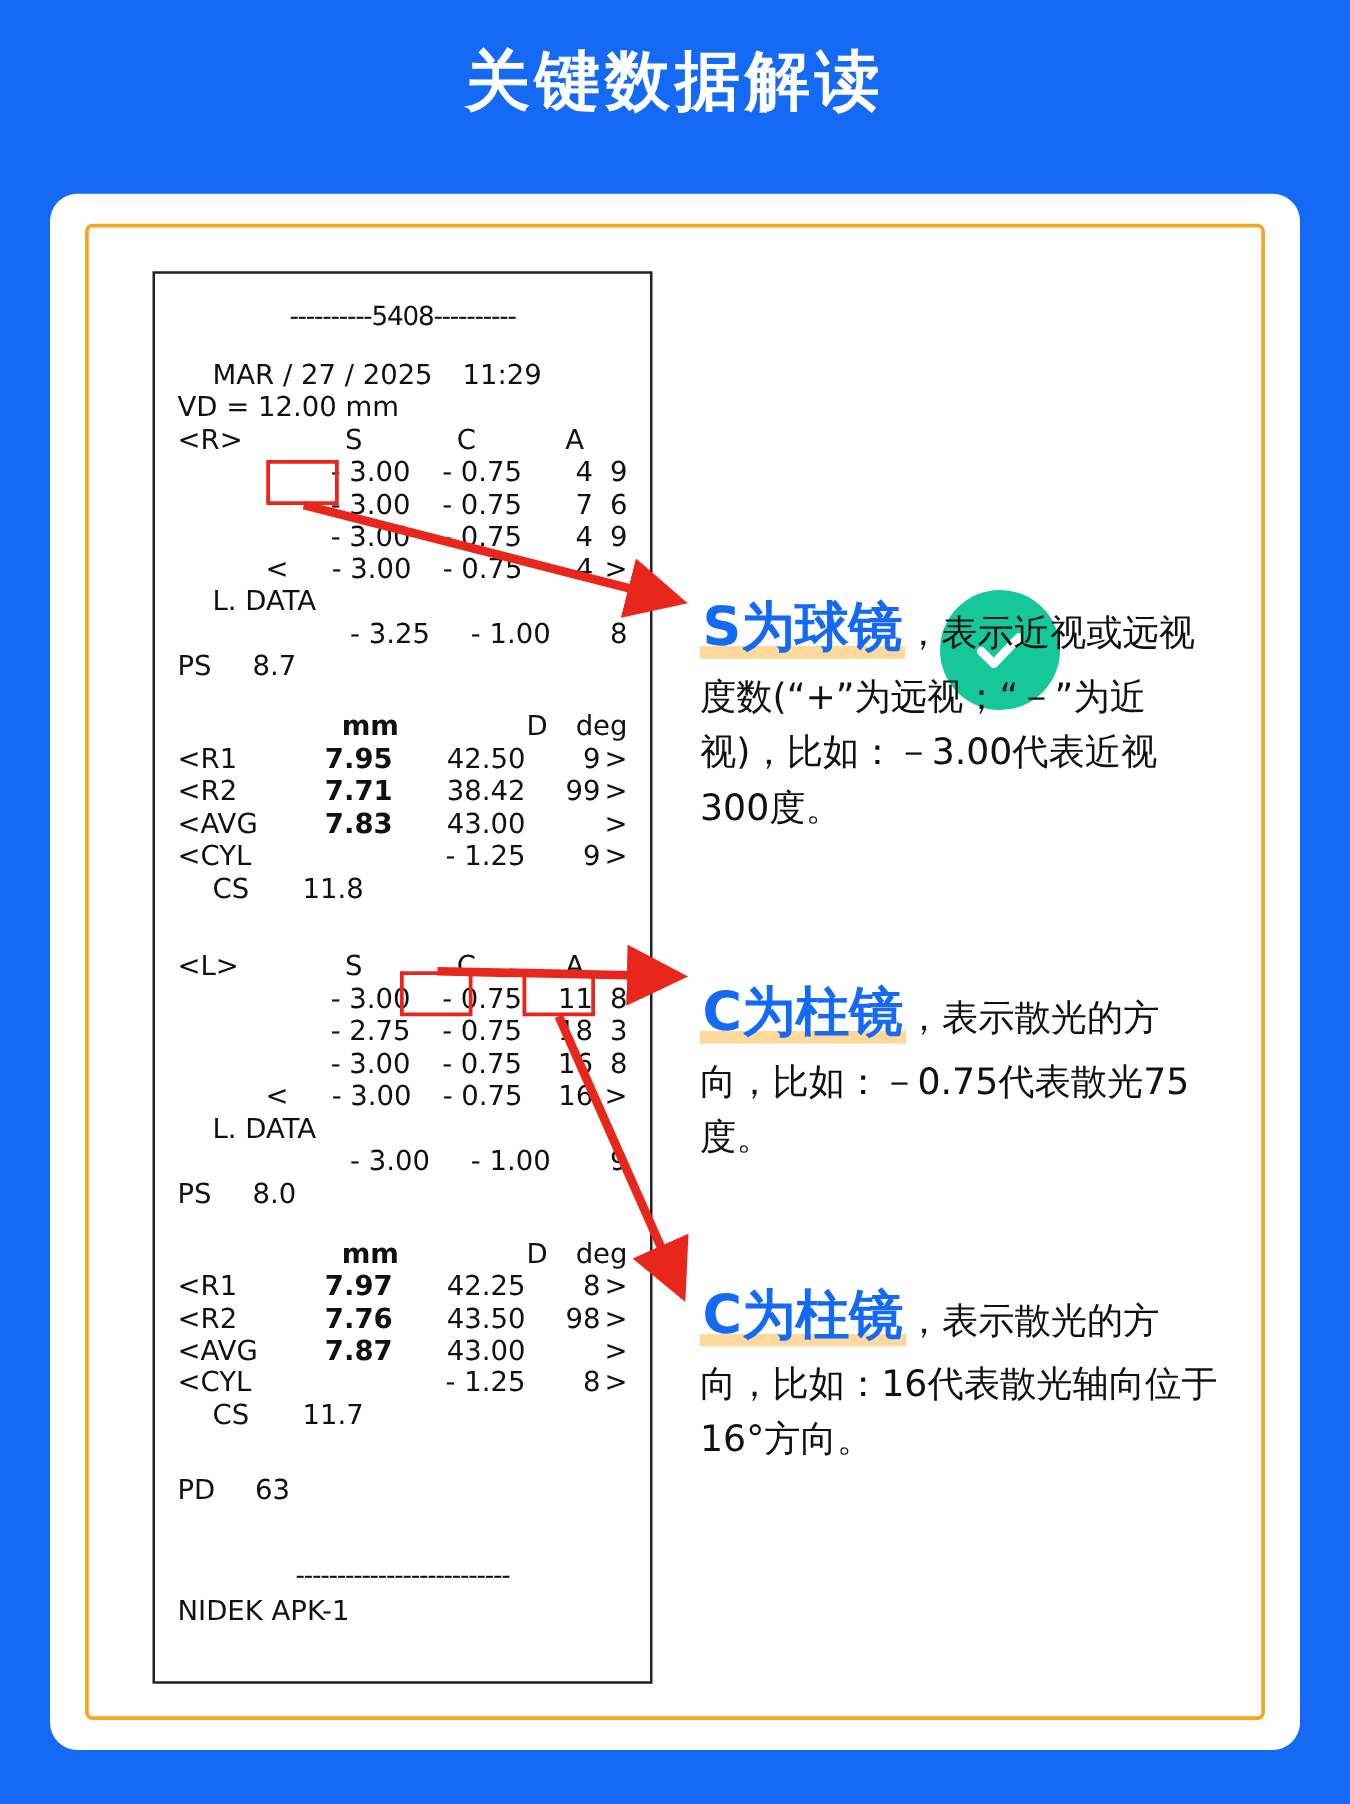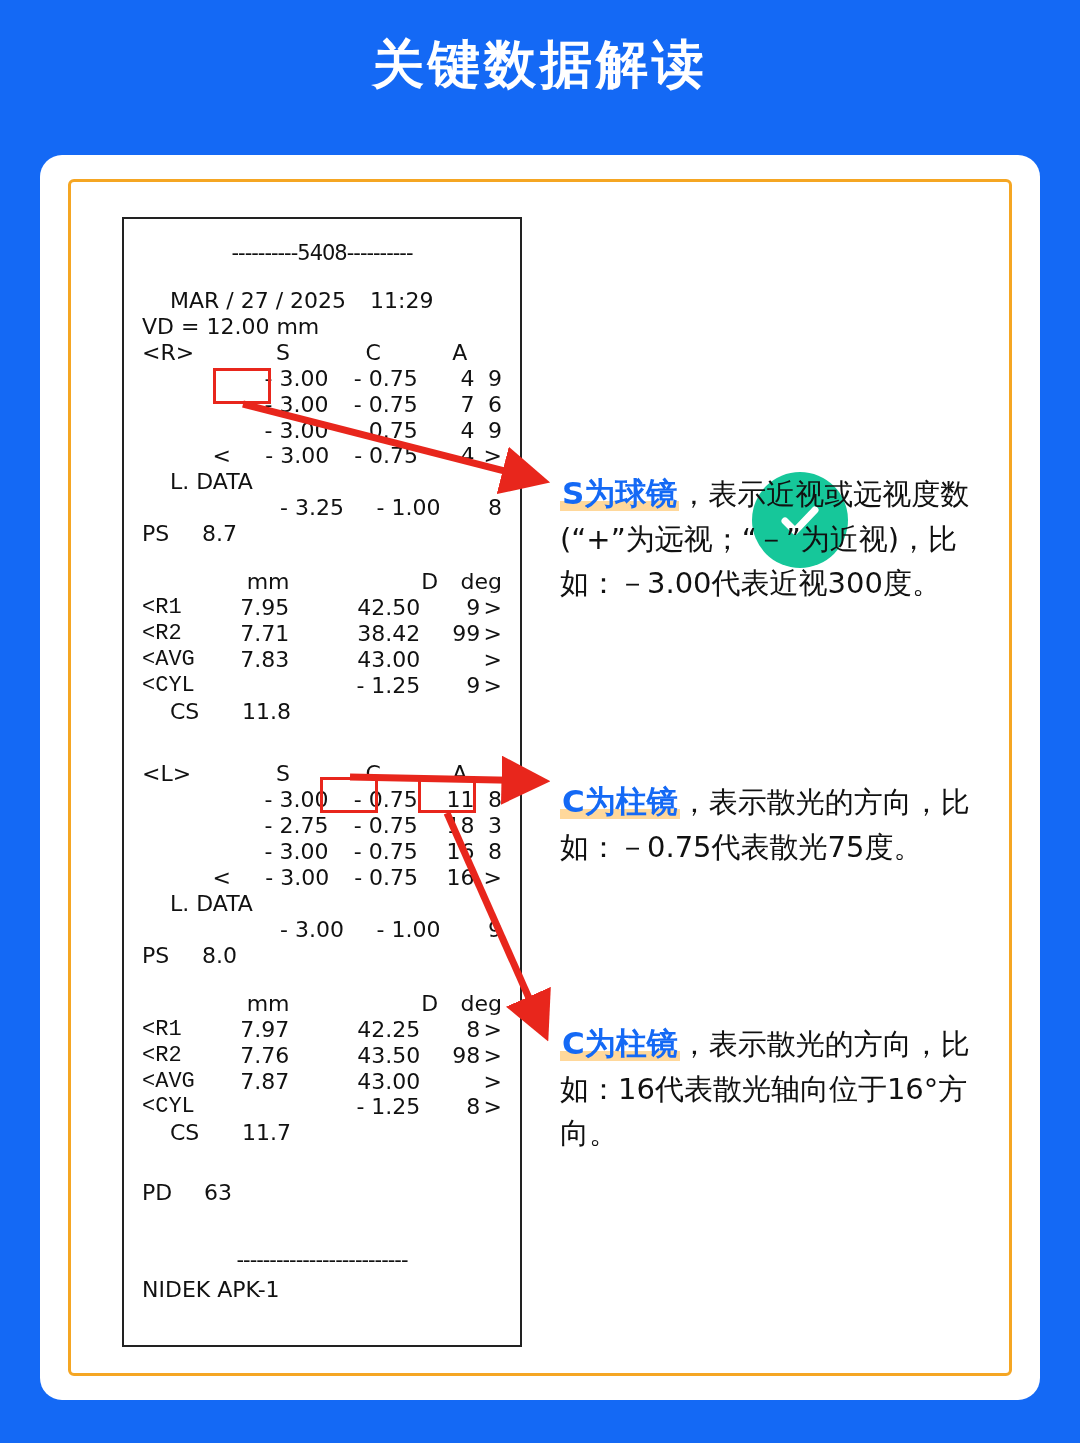--- a/index.html
+++ b/index.html
@@ -72,22 +72,22 @@
   .col-lbl   { width: 118px; }
   .col-s     { width: 112px; text-align: right; }
   .col-c     { width: 110px; text-align: right; }
   .col-a     { width: 70px;  text-align: right; }
   .col-a2    { width: 34px;  text-align: right; }
 
   .hdr-s { width: 112px; text-align: center; }
   .hdr-c { width: 110px; text-align: center; }
   .hdr-a { width: 104px; text-align: center; }
 
-  .k-lbl  { width: 118px; font-family: Liberation Mono, monospace; }
-  .k-mm   { width: 112px; text-align: left; }
+  .k-lbl  { width: 118px; }
+  .k-mm   { width: 112px; text-align: center; font-weight: bold; }
   .k-d    { width: 104px; text-align: right; }
   .k-deg  { width: 72px;  text-align: right; }
   .k-gt   { width: 26px;  text-align: right; }
 
   .nidek { margin-top: 4px; }
 
   
   .hl-box {
     position: absolute;
     border: 3px solid #e8261c;
@@ -114,21 +114,21 @@
     position: absolute;
     width: 420px;
     font-family: "DejaVu Sans", sans-serif;
     font-size: 29px;
     line-height: 1.52;
     color: #111;
   }
   .annot .kw {
     color: #1469f5;
     font-weight: bold;
-    font-size: 31px;
+    font-size: 43px;
     background: linear-gradient(to top, #ffd89b 0 10px, transparent 10px 100%);
     padding: 0 2px;
   }
   #annot1 { left: 560px; top: 470px; }
   #annot2 { left: 560px; top: 778px; }
   #annot3 { left: 560px; top: 1020px; }
 
   
   svg.overlay {
     position: absolute;

